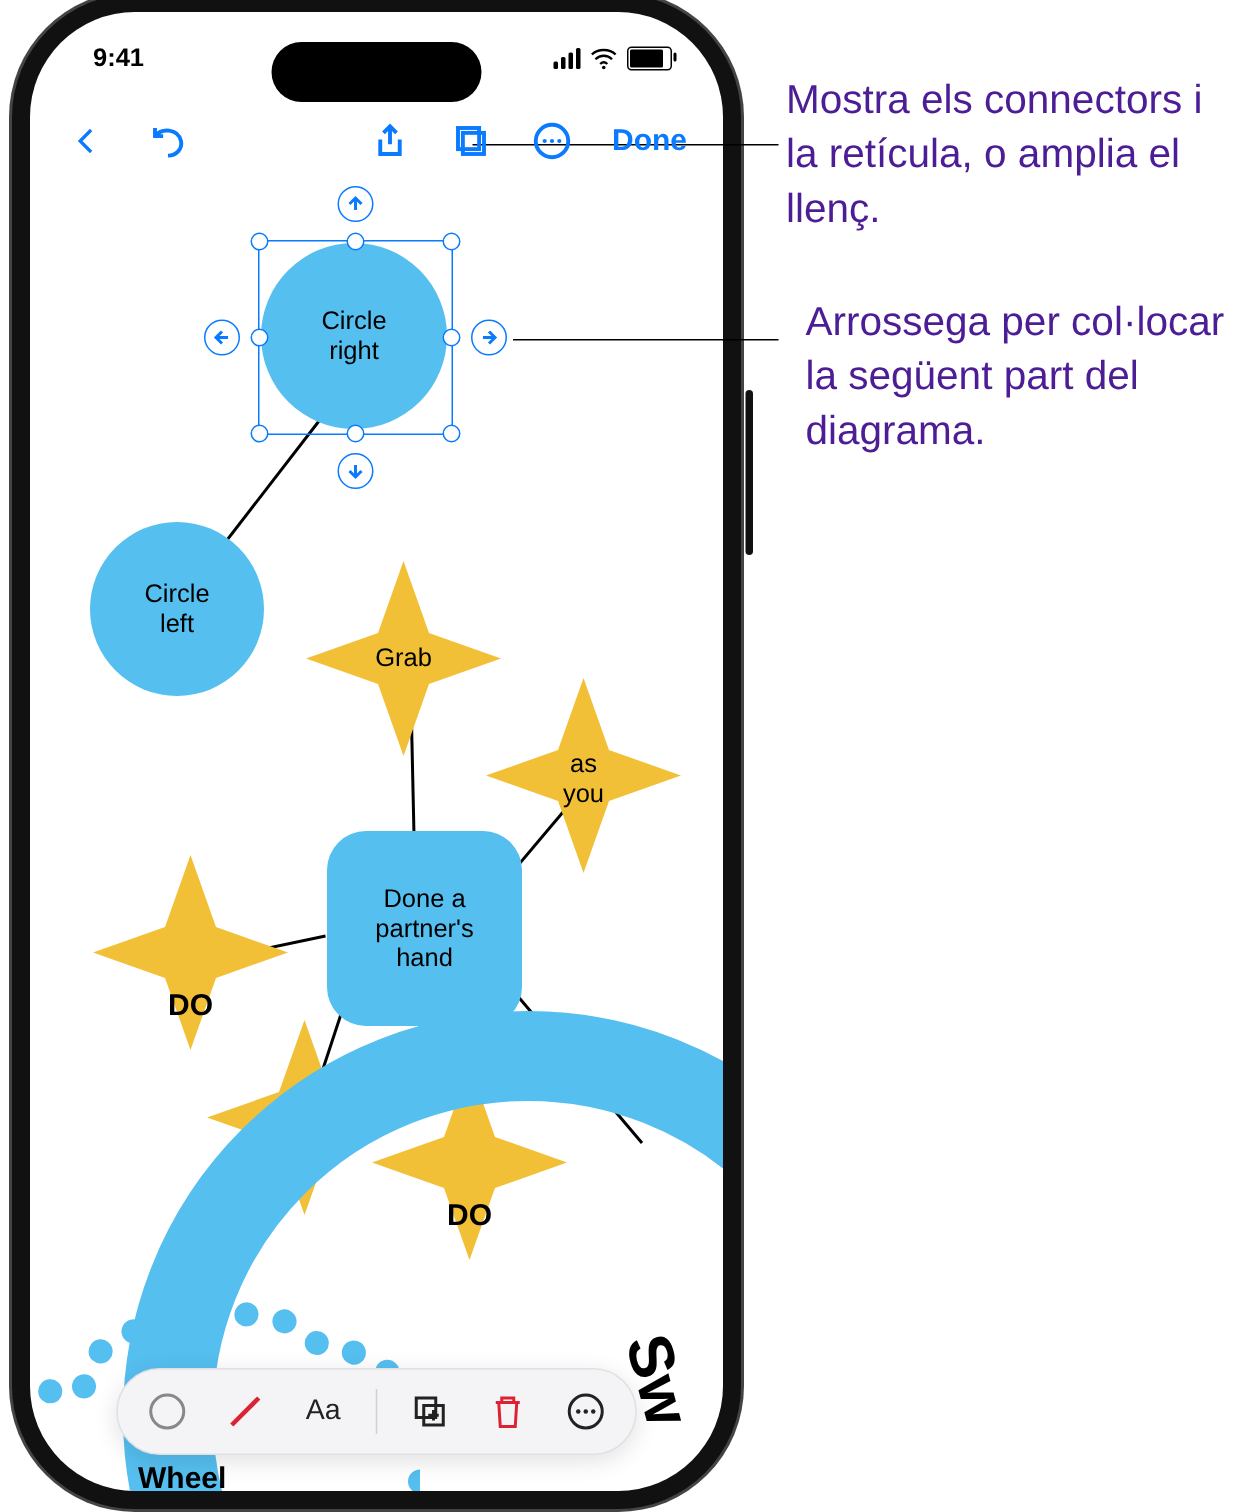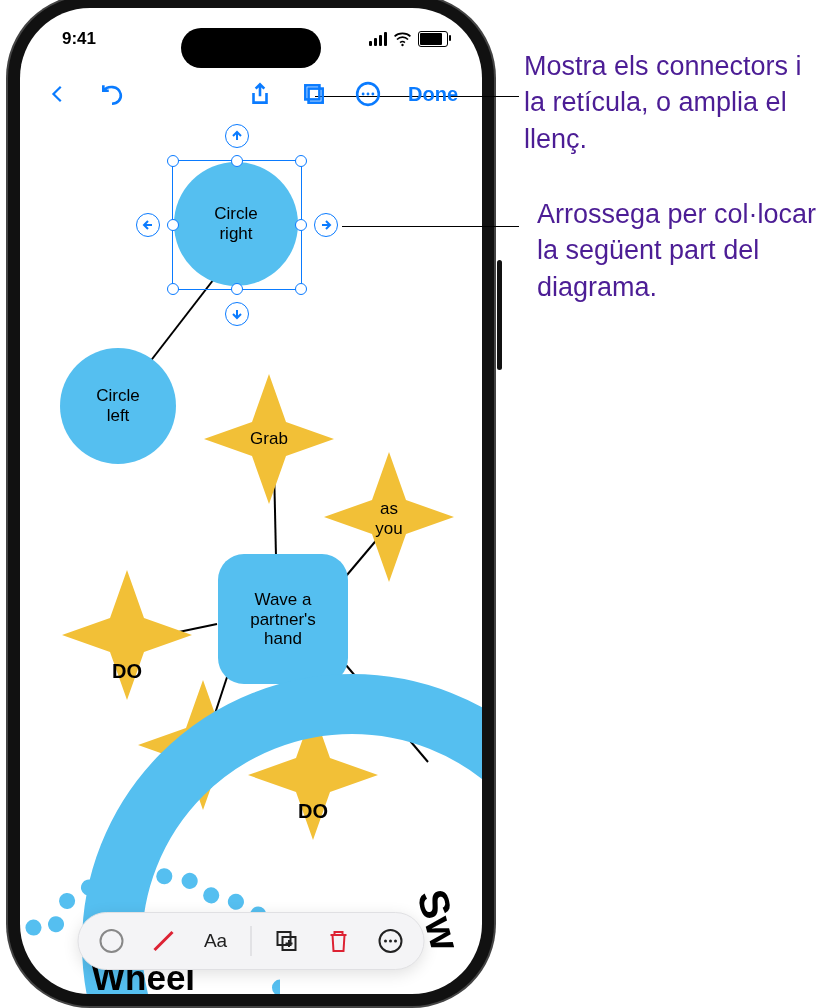--- a/index.html
+++ b/index.html
@@ -174,21 +174,21 @@
     bottom:50px;
     font-size:42px;
     font-weight:700;
     transform: rotate(75deg);
     transform-origin: center;
   }
   .cloud-text {
     position:absolute;
     left:72px;
     bottom:-4px;
-    font-size:35px;
+    font-size:20px;
     font-weight:700;
   }
 
   
   .float-bar {
     position: absolute;
     left: 50%;
     bottom: 24px;
     transform: translateX(-50%);
     display: flex;
@@ -323,21 +323,21 @@
 
     <div class="circle" style="left:154px; top:154px; width:124px; height:124px"></div>
     <div class="circle" style="left:40px; top:340px; width:116px; height:116px"></div>
 
     <div class="rsquare" style="left:198px; top:546px; width:130px; height:130px"></div>
 
     <div class="label" style="left:216px; top:216px; white-space:pre;">Circle
 right</div>
     <div class="label" style="left:98px;  top:398px; white-space:pre;">Circle
 left</div>
-    <div class="label" style="left:263px; top:611px; white-space:pre;">Wave a
+    <div class="label" style="left:263px; top:611px; white-space:pre;">Done a
 partner's
 hand</div>
     <div class="label" style="left:249px; top:431px">Grab</div>
     <div class="label" style="left:369px; top:511px; white-space:pre;">as
 you</div>
     <div class="label bold" style="left:107px; top:629px">DO</div>
     <div class="label bold" style="left:183px; top:739px">SI</div>
     <div class="label bold" style="left:293px; top:769px">DO</div>
 
     <div class="selection" style="left:152px; top:152px; width:128px; height:128px">

